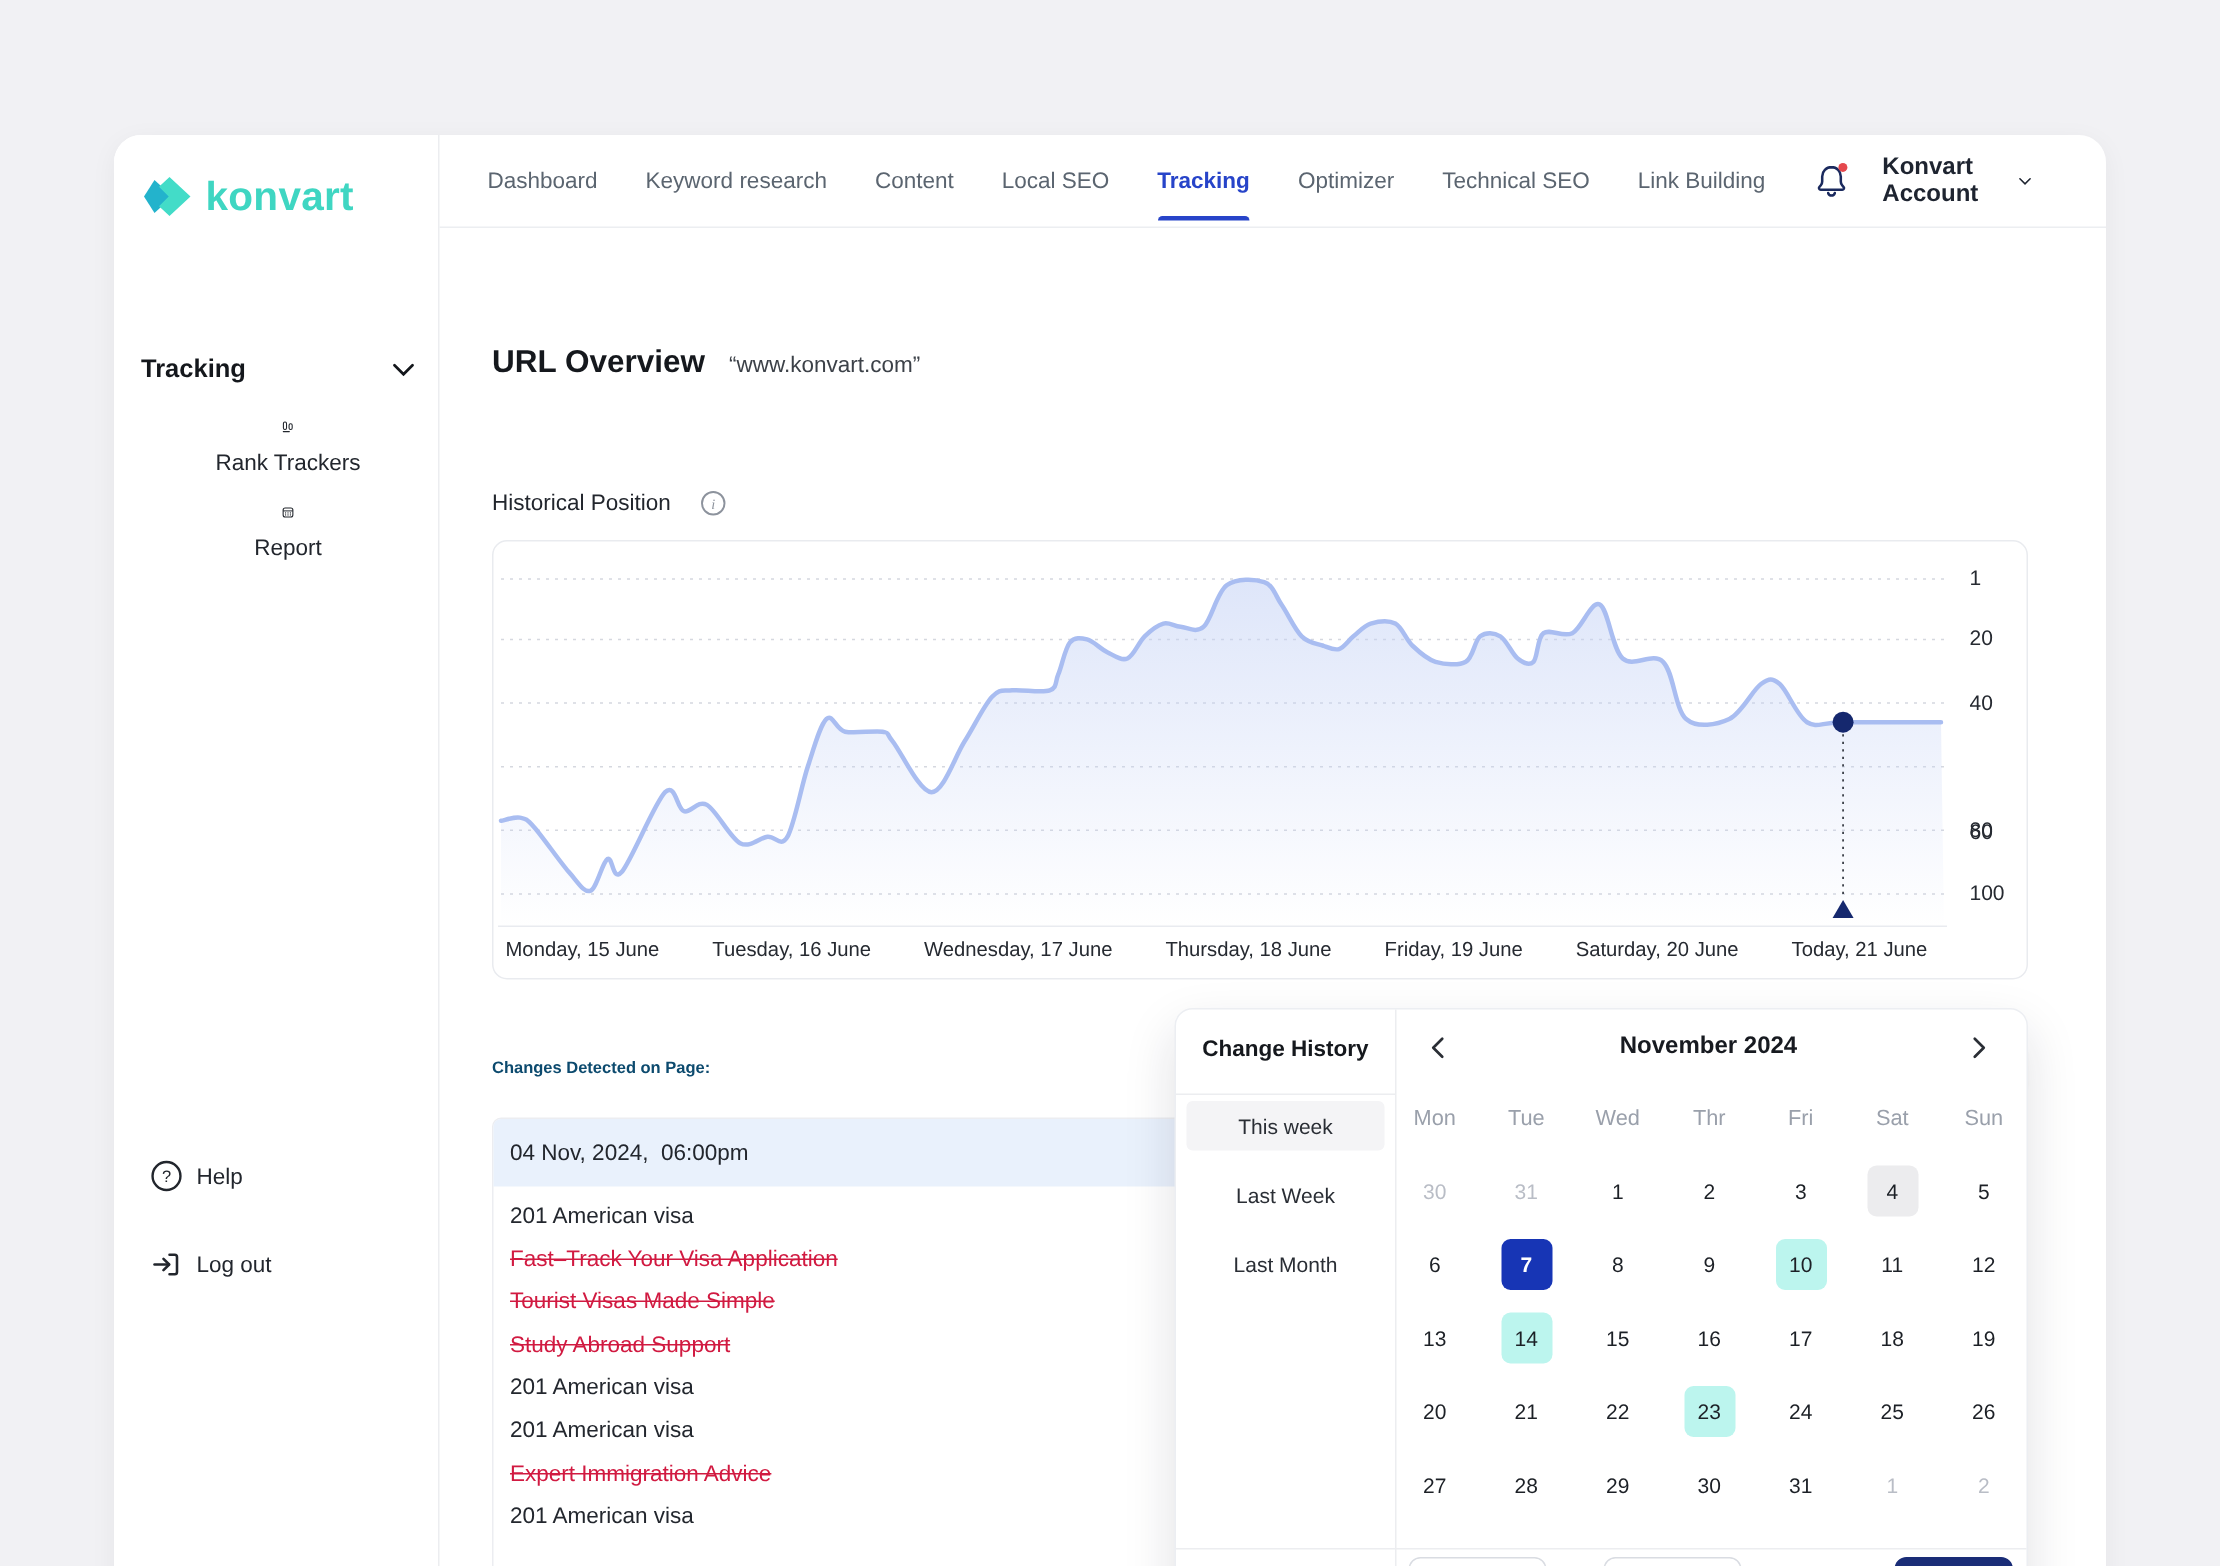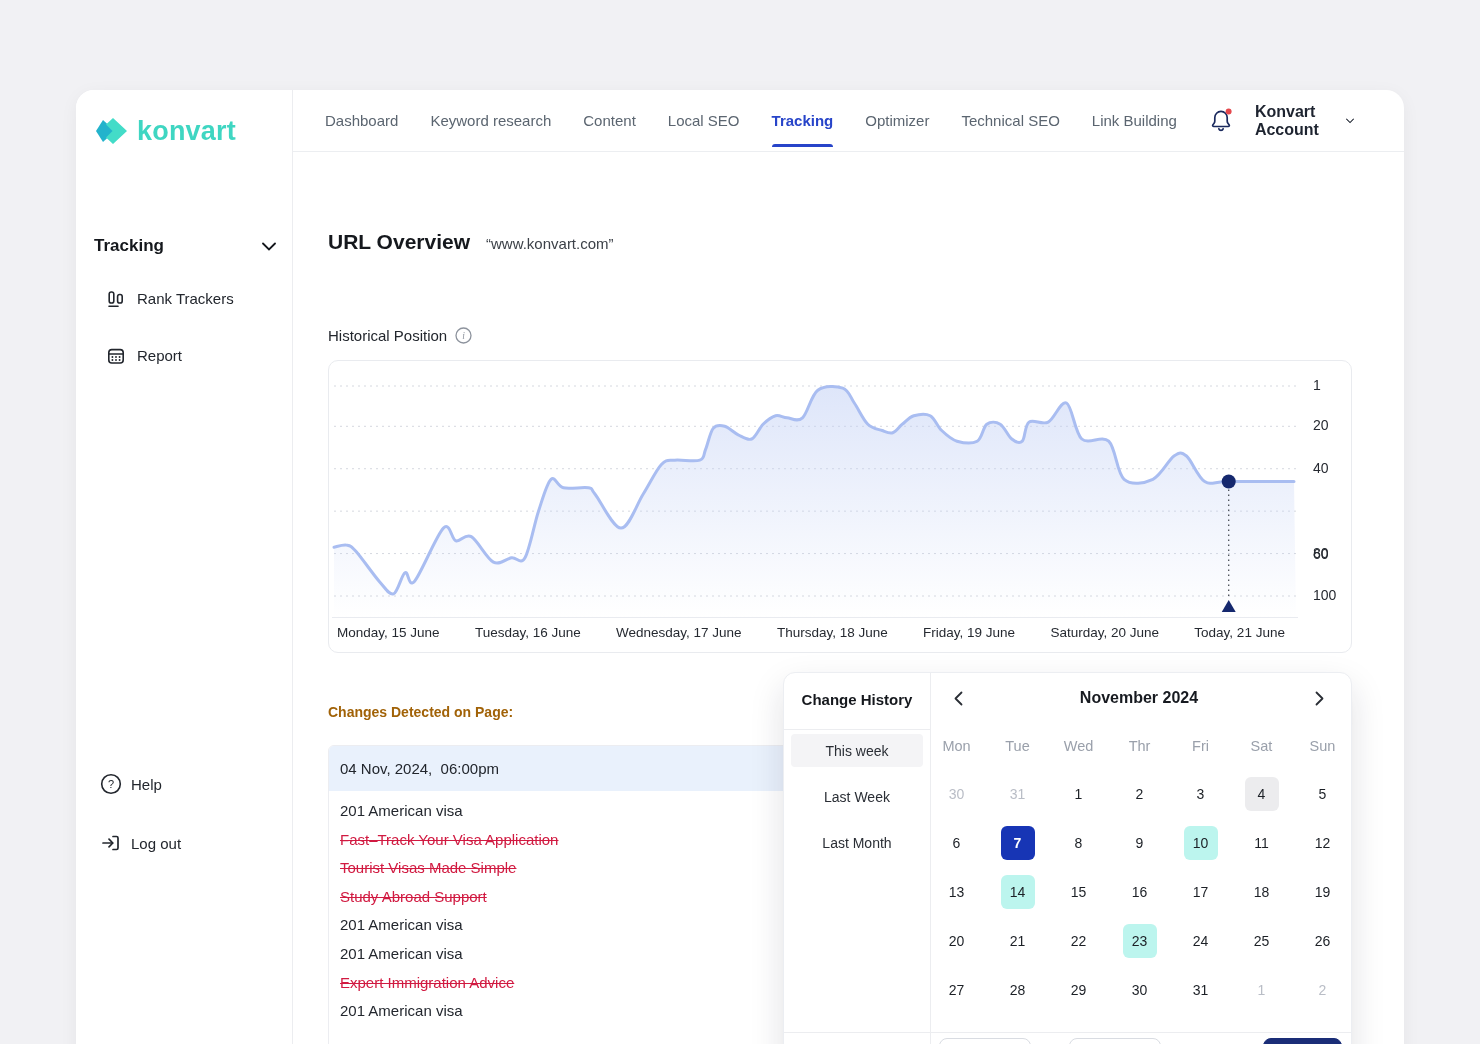--- a/index.html
+++ b/index.html
@@ -10,21 +10,21 @@
           background:#fff; border-radius:18px; box-shadow:0 4px 18px rgba(15,20,40,.05);
           overflow:hidden; }
 
   
   .sidebar { position:absolute; left:0; top:0; bottom:0; width:217px; border-right:1px solid #ecedf0; background:#fff; }
   .logo { position:absolute; left:18px; top:25px; display:flex; align-items:center; gap:7px; }
   .logo-text { font-size:27px; font-weight:700; color:#3fd6c2; letter-spacing:.2px; }
   .side-section { position:absolute; left:18px; right:16px; top:146px; display:flex; align-items:center; justify-content:space-between; }
   .side-section-label { font-size:17px; font-weight:700; color:#14171c; }
   .side-items { position:absolute; left:0; right:0; top:190px; }
-  .side-item { margin:0 14px 20px 16px; height:37px; border-radius:8px; display:flex; align-items:center; padding-left:14px; gap:11px; font-size:15px; color:#22262d; cursor:pointer; }
+  .side-item { margin:0 14px 20px 16px; height:37px; border-radius:8px; display:flex; align-items:center; padding-left:14px; gap:11px; font-size:15px; color:#22262d; cursor:pointer;flex-direction:column; }
   .side-item.active { background:#54e0d1; color:#1c2a60; font-weight:700; }
   .side-footer { position:absolute; left:24px; right:0; top:682px; }
   .side-foot-item { display:flex; align-items:center; gap:9px; font-size:15px; color:#22262d; height:24px; margin-bottom:35px; cursor:pointer; }
 
   
   .main { position:absolute; left:217px; right:0; top:0; bottom:0; }
   .topnav { position:absolute; left:0; right:0; top:0; height:62px; border-bottom:1px solid #eceef1;
             display:flex; align-items:center; gap:32px; padding:10px 50px 10px 32px; }
   .nav-item { font-size:15px; color:#5b6570; height:52px; display:flex; align-items:center; position:relative; cursor:pointer; white-space:nowrap; }
   .nav-item.active { color:#2744c9; font-weight:700; }
@@ -34,33 +34,33 @@
   .account { display:flex; align-items:center; gap:12px; cursor:pointer; }
   .account-label { font-size:16px; font-weight:700; color:#1e2430; }
 
   .content { position:absolute; left:35px; right:52px; top:62px; bottom:0; }
 
   .title-row { position:absolute; left:0; top:78px; display:flex; align-items:baseline; gap:16px; }
   .page-title { font-size:21px; font-weight:700; color:#15181d; }
   .page-url { font-size:15px; color:#3c4148; }
   .meta-row { position:absolute; left:0; top:122px; display:flex; align-items:center; gap:14px; font-size:14.5px; color:#22262d; }
   .meta-dot { width:5px; height:5px; border-radius:50%; background:#8b909a; }
-  .section-label-row { position:absolute; left:0; top:175px; display:flex; align-items:center; gap:8px; font-size:15px; color:#22262d; }
+  .section-label-row { position:absolute; left:0; top:175px; display:flex; align-items:center; gap:20px; font-size:15px; color:#22262d; }
 
   
   .chart-card { position:absolute; left:0; top:208px; width:1024px; height:293px; border:1px solid #e9ebef; border-radius:10px; background:#fff; }
   .chart-svg { position:absolute; left:3px; top:17px; overflow:visible; }
   .y-axis { position:absolute; left:984px; top:0; width:40px; }
   .y-axis span { position:absolute; font-size:14px; color:#262a31; }
   .x-axis { position:absolute; left:8px; right:66px; top:264px; display:flex; justify-content:space-between; }
   .x-axis span { font-size:13.5px; color:#262a31; white-space:nowrap; }
 
   
   .changes-row { position:absolute; left:0; top:543px; width:1024px; height:34px; display:flex; align-items:center; justify-content:space-between; }
-  .changes-heading { font-size:14px; font-weight:700; color:#a16207; }
+  .changes-heading { font-size:11px; font-weight:700; color:#0c4a6e; }
   .date-btn { height:34px; border:1px solid #e2e4e9; border-radius:8px; background:#fff; display:flex; align-items:center; gap:10px; padding:0 14px; font-size:15px; color:#22262d; cursor:pointer; box-shadow:0 1px 2px rgba(20,25,50,.04); }
 
   .changes-table { position:absolute; left:0; top:593px; width:1024px; height:359px; border:1px solid #ecedf1; border-radius:6px 6px 0 0; background:#fff; }
   .table-header { height:45px; background:#e9f1fc; display:flex; align-items:center; padding-left:11px; font-size:15px; color:#22262d; white-space:pre; border-radius:5px 5px 0 0; }
   .chg-list { padding:6px 0 0 11px; }
   .chg { font-size:15px; line-height:28.6px; color:#23272e; }
   .chg.removed { color:#d11a41; text-decoration:line-through; }
 
   
   .popup { position:absolute; left:707px; top:582px; width:569px; height:500px; background:#fff;

